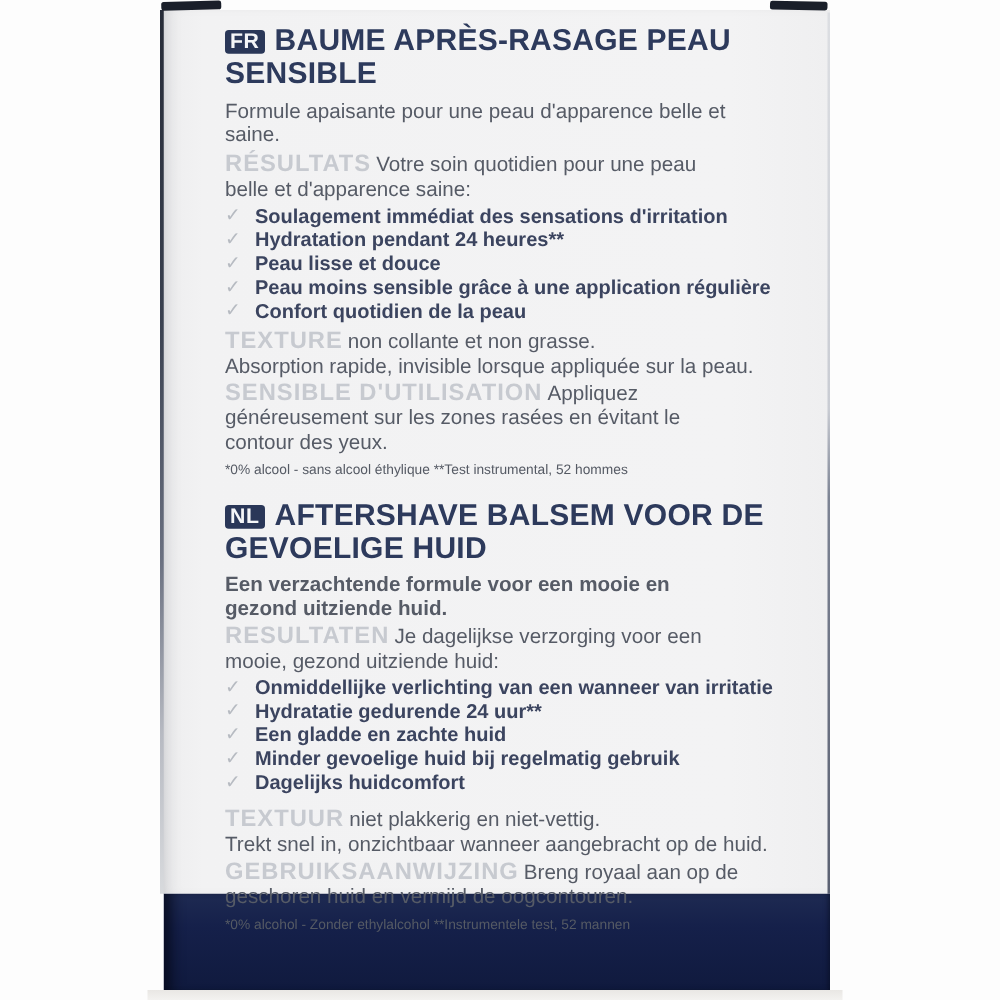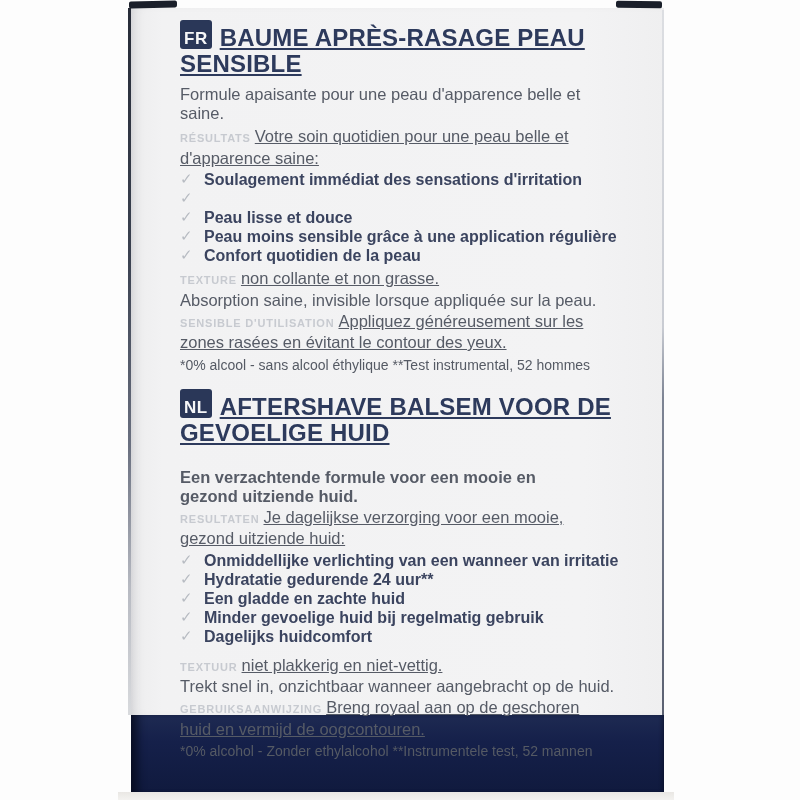--- a/index.html
+++ b/index.html
@@ -43,41 +43,41 @@
     background:linear-gradient(180deg,#e9e7e4 0%,#f3f2f0 100%);
   }
 
   
   .content{position:absolute;left:180px;top:20px;width:462px;color:#565b66;}
   .lang-title{margin:0 0 8px;font-size:24px;line-height:26px;font-weight:700;
     color:#2d3a5c;letter-spacing:.2px;}
   .lang-badge{
     display:inline-block;background:#2a3758;color:#f5f6f8;
     font-size:17px;line-height:17px;font-weight:700;
-    padding:10px 4px 2px;border-radius:3px;margin-right:8px;
+    padding:0 4px 2px;border-radius:3px;margin-right:8px;
     vertical-align:2px;letter-spacing:.5px;
   }
   .intro{margin:0 0 4px;width:412px;font-size:16.5px;line-height:19px;}
   .mixed{margin:0;width:436px;font-size:16.5px;line-height:19.5px;}
   .mixed.narrow{width:412px;}
   .sec-label{
-    font-weight:700;color:#c7cad0;letter-spacing:.8px;font-size:11px;
+    font-weight:700;color:#c7cad0;letter-spacing:.8px;font-size:19px;
     margin-right:4px;
   }
   .benefits{list-style:none;margin:2px 0 4px;padding:0;}
   .benefit{display:flex;align-items:baseline;margin:0;font-size:16px;line-height:19px;
     font-weight:700;color:#3b445f;}
   .check{flex:0 0 15px;margin-right:9px;color:#b7bbc2;font-weight:400;
     font-size:15px;transform:translateY(-1px);}
   .plainline{margin:0 0 2px;width:460px;font-size:16.5px;line-height:19px;}
-  .footnote{margin:4px 0 16px;font-size:14px;line-height:16px;color:#555a64;width:460px;}
-  .nl-block .lang-title{margin-bottom:22px;}
+  .footnote{margin:4px 0 16px;font-size:11px;line-height:16px;color:#555a64;width:460px;}
+  .nl-block .lang-title{margin-bottom:7px;}
   .nl-block .intro{margin-bottom:2px;font-weight:bold;}
   .nl-block .footnote{margin-bottom:0;}
-  .sp{display:inline;text-decoration:underline;}
+  .sp{display:inline;}
 </style>
 </head>
 <body>
 
 <div class="photo">
   <div class="box-face"></div>
   <div class="edge-left"></div>
   <div class="edge-right"></div>
   <div class="corner-top-left"></div>
   <div class="corner-top-right"></div>
@@ -93,37 +93,38 @@
 
       <p class="mixed narrow"><span class="sec-label">RÉSULTATS</span><span class="sp">Votre soin quotidien pour une peau belle et d'apparence saine:</span></p>
 
       <ul class="benefits">
         <li class="benefit">
             <span class="check">✓</span>
             <span>Soulagement immédiat des sensations d'irritation</span>
           </li>
         <li class="benefit">
             <span class="check">✓</span>
+            <span>Hydratation pendant 24 heures**</span>
           </li>
         <li class="benefit">
             <span class="check">✓</span>
             <span>Peau lisse et douce</span>
           </li>
         <li class="benefit">
             <span class="check">✓</span>
             <span>Peau moins sensible grâce à une application régulière</span>
           </li>
         <li class="benefit">
             <span class="check">✓</span>
             <span>Confort quotidien de la peau</span>
           </li>
       </ul>
 
       <p class="mixed" style=""><span class="sec-label">TEXTURE</span><span class="sp">non collante et non grasse.</span></p>
-      <p class="plainline">Absorption saine, invisible lorsque appliquée sur la peau.</p>
+      <p class="plainline">Absorption rapide, invisible lorsque appliquée sur la peau.</p>
 
       <p class="mixed narrow"><span class="sec-label">SENSIBLE D'UTILISATION</span><span class="sp">Appliquez généreusement sur les zones rasées en évitant le contour des yeux.</span></p>
 
       <p class="footnote">*0% alcool - sans alcool éthylique **Test instrumental, 52 hommes</p>
     </section>
 
     <section class="nl-block">
       <h1 class="lang-title"><span class="lang-badge">NL</span><span class="sp">AFTERSHAVE BALSEM VOOR DE GEVOELIGE HUID</span></h1>
 
       <p class="intro">Een verzachtende formule voor een mooie en gezond uitziende huid.</p>

